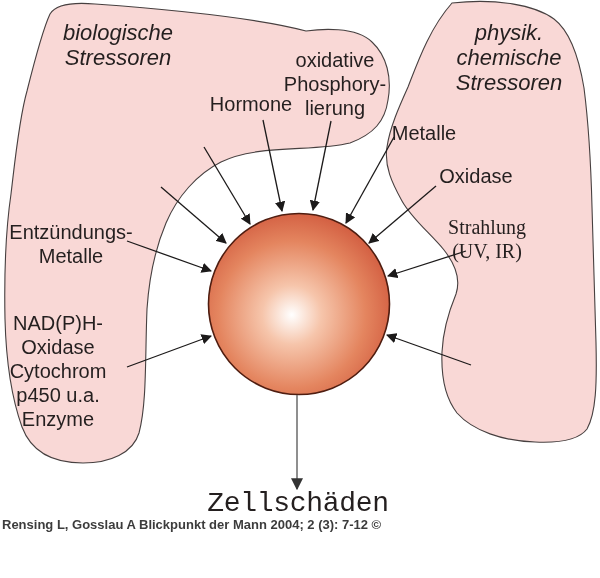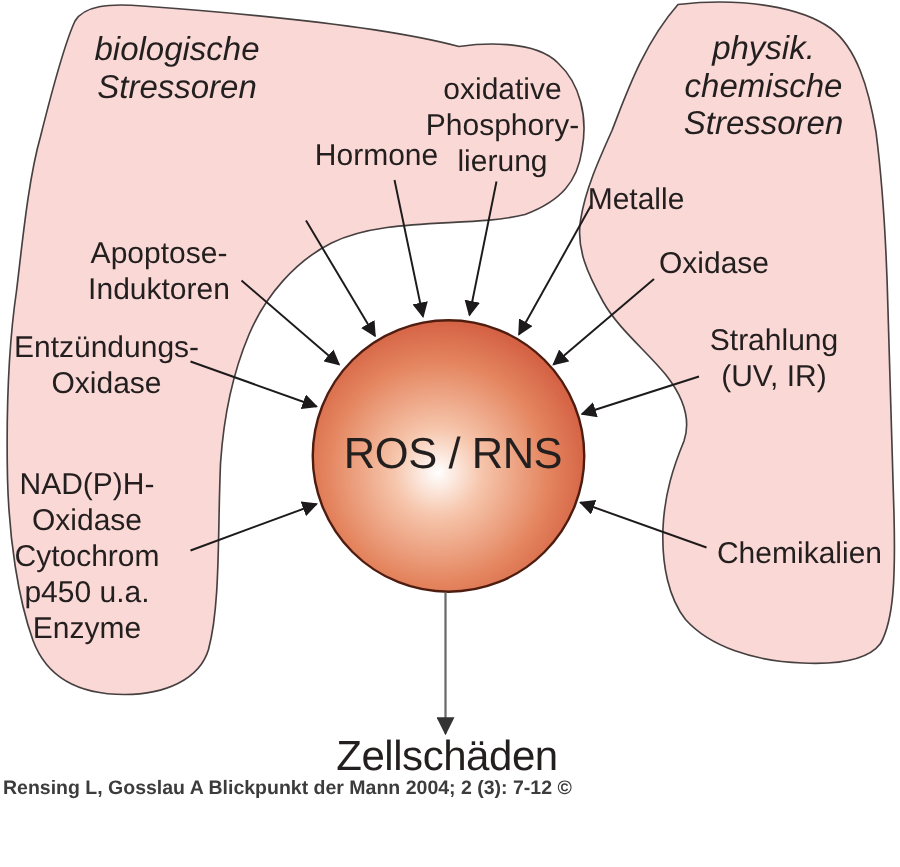--- a/index.html
+++ b/index.html
@@ -29,21 +29,21 @@
   .lbl{
     position:absolute;
     transform:translate(-50%,-50%);
     white-space:pre-line;
     text-align:center;
     font-size:20px;line-height:24px;
     color:var(--text);
   }
   .lbl.title{font-style:italic;font-size:22px;line-height:25px;}
   .lbl.big{font-size:29px;line-height:30px;letter-spacing:-0.3px;}
-  .lbl.outcome{font-size:28px;line-height:30px;letter-spacing:-0.3px;}
+  .lbl.outcome{font-size:28px;line-height:30px;letter-spacing:-0.3px;font-family:Liberation Mono, monospace;}
   .citation{
     position:absolute;left:2px;top:517px;
     font-size:13px;line-height:16px;
     color:var(--citation-color);
     white-space:nowrap;
     font-weight:bold;
   }
 </style>
 </head>
 <body>
@@ -117,38 +117,34 @@
 
     <line class="output-line" marker-end="url(#ahGray)" x1="297" y1="395" x2="297" y2="489"></line>
   </svg>
 
   <div class="lbl title" style="left:118px;top:45px;">biologische
 Stressoren</div>
   <div class="lbl title" style="left:509px;top:57px;font-style:italic;">physik.
 chemische
 Stressoren</div>
 
-  <div class="lbl" style="left:106px;top:181px;">Apoptose-
-Induktoren</div>
   <div class="lbl" style="left:251px;top:104px;text-align:center;">Hormone</div>
   <div class="lbl" style="left:335px;top:84px;">oxidative
 Phosphory-
 lierung</div>
   <div class="lbl" style="left:71px;top:244px;">Entzündungs-
-Oxidase</div>
+Metalle</div>
   <div class="lbl" style="left:58px;top:371px;">NAD(P)H-
 Oxidase
 Cytochrom
 p450 u.a.
 Enzyme</div>
 
   <div class="lbl" style="left:424px;top:133px;">Metalle</div>
   <div class="lbl" style="left:476px;top:176px;">Oxidase</div>
-  <div class="lbl" style="left:516px;top:239px;">Strahlung
+  <div class="lbl" style="left:487px;top:239px;font-family:Liberation Serif, serif;">Strahlung
 (UV, IR)</div>
-  <div class="lbl" style="left:533px;top:369px;">Chemikalien</div>
 
-  <div class="lbl big" style="left:302px;top:303px;">ROS / RNS</div>
   <div class="lbl outcome" style="left:298px;top:504px;">Zellschäden</div>
 
   <div class="citation">Rensing L, Gosslau A Blickpunkt der Mann 2004; 2 (3): 7-12 ©</div>
 
 </div>
 
 </body></html>

